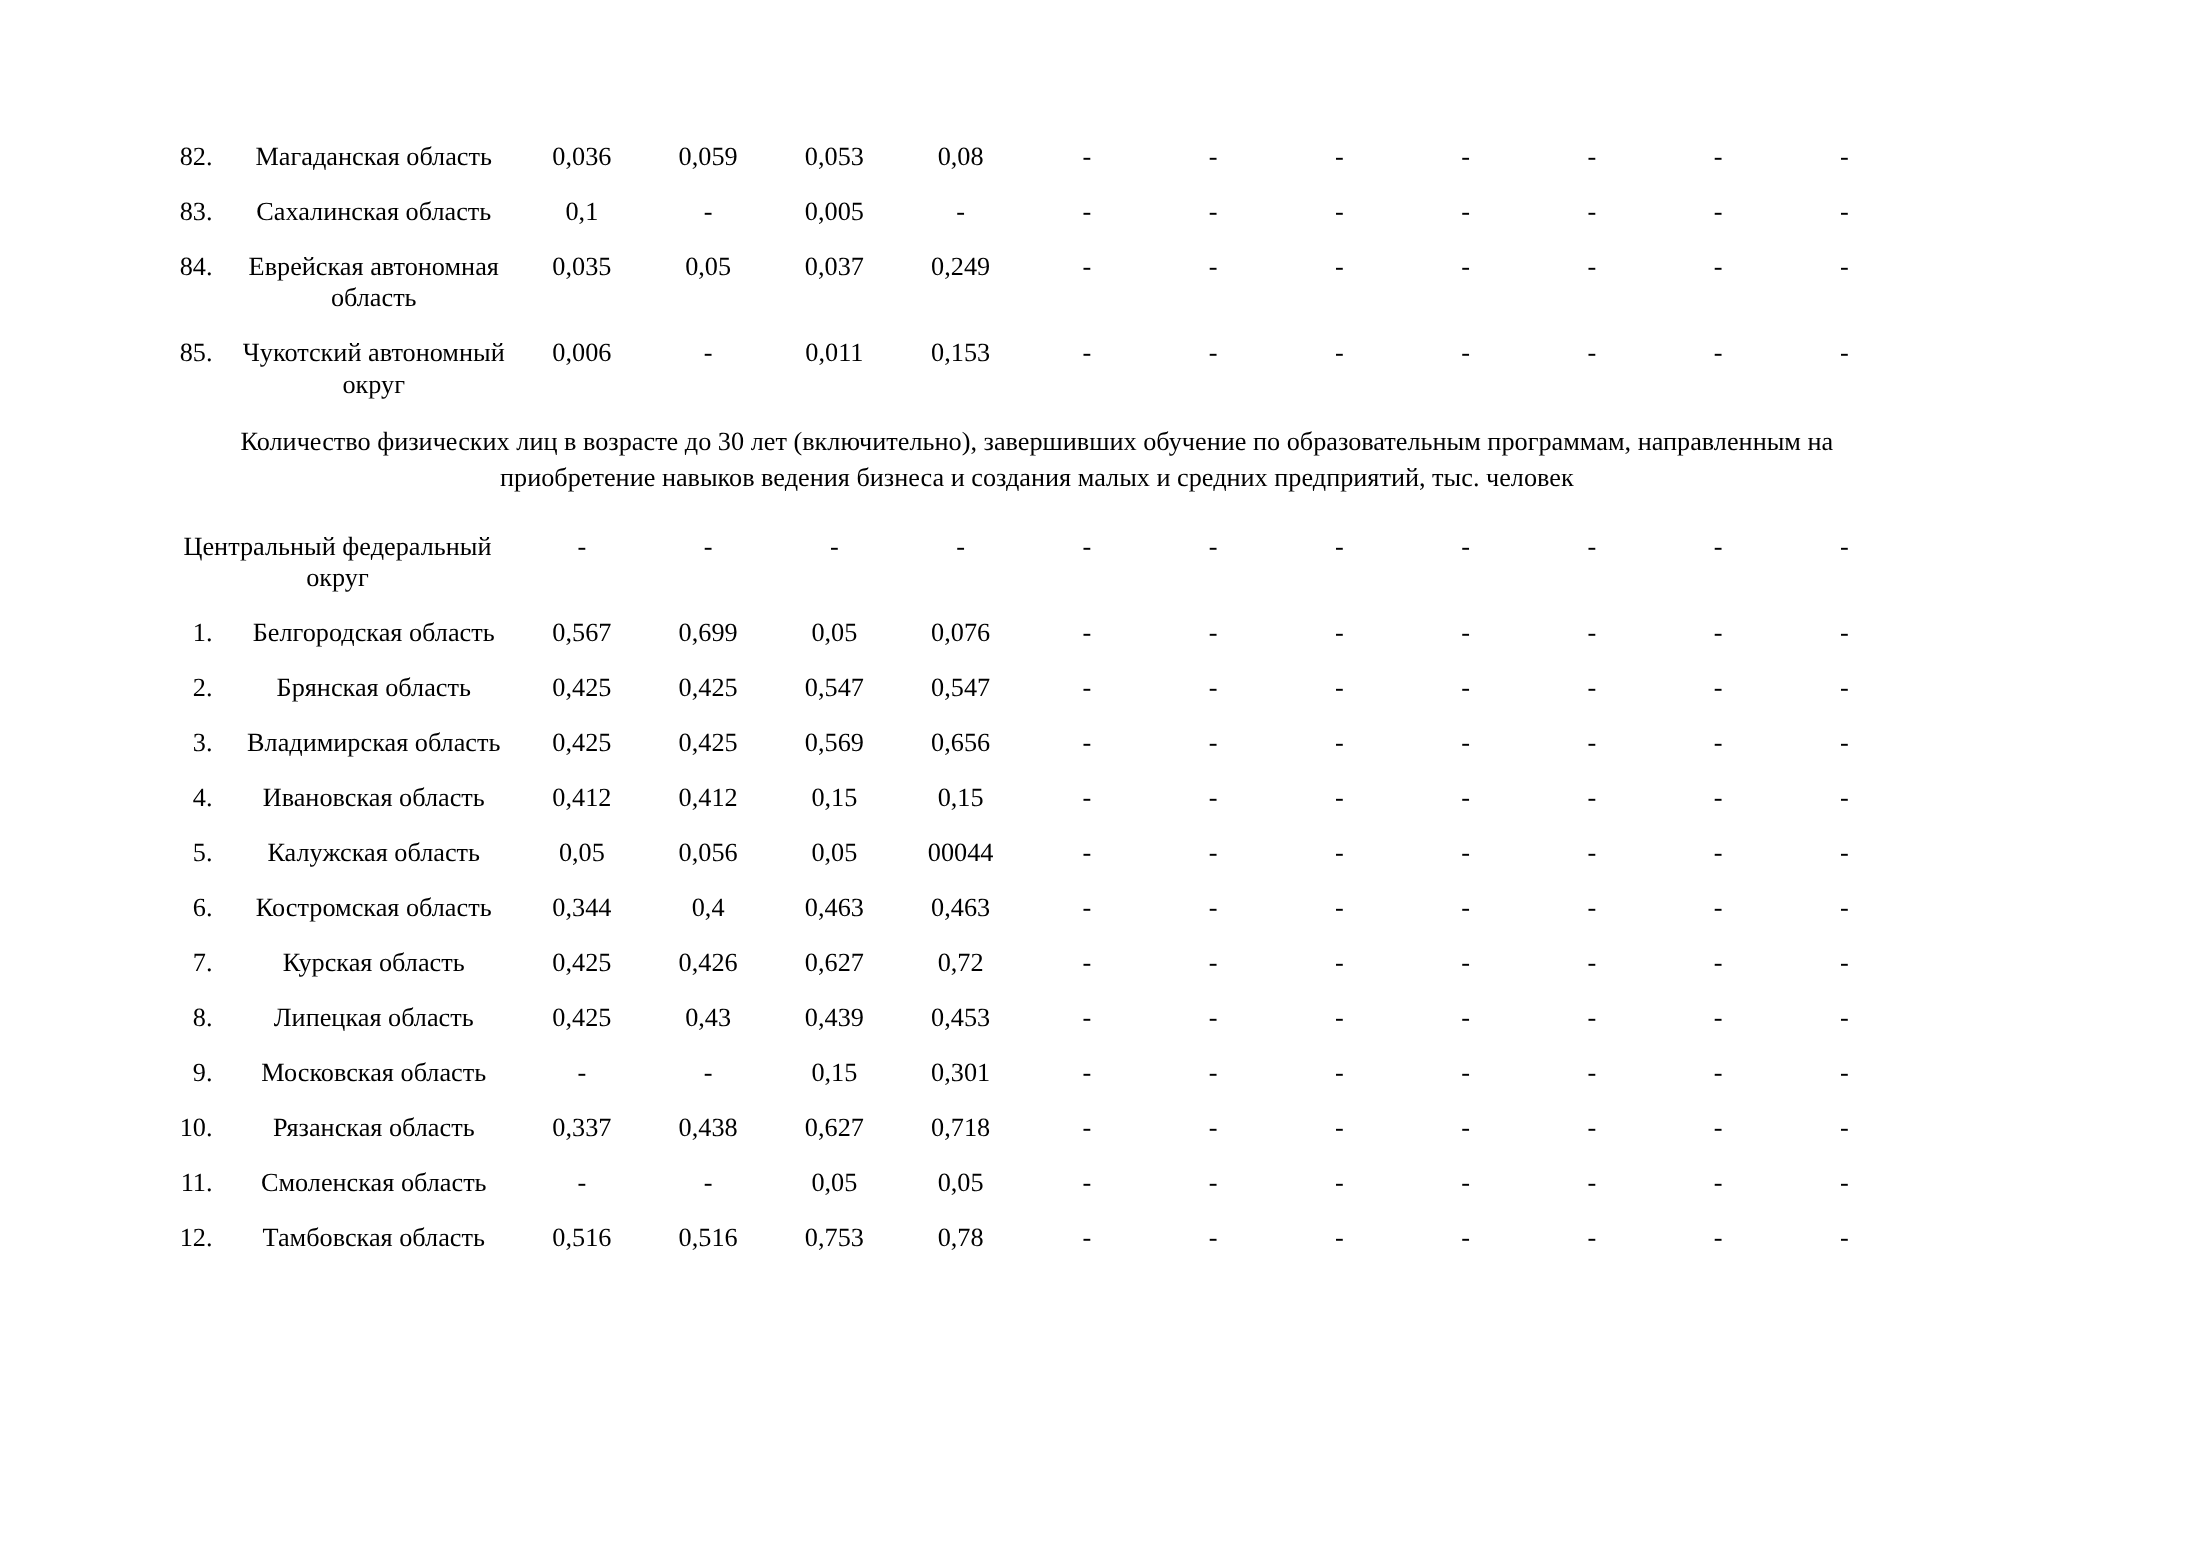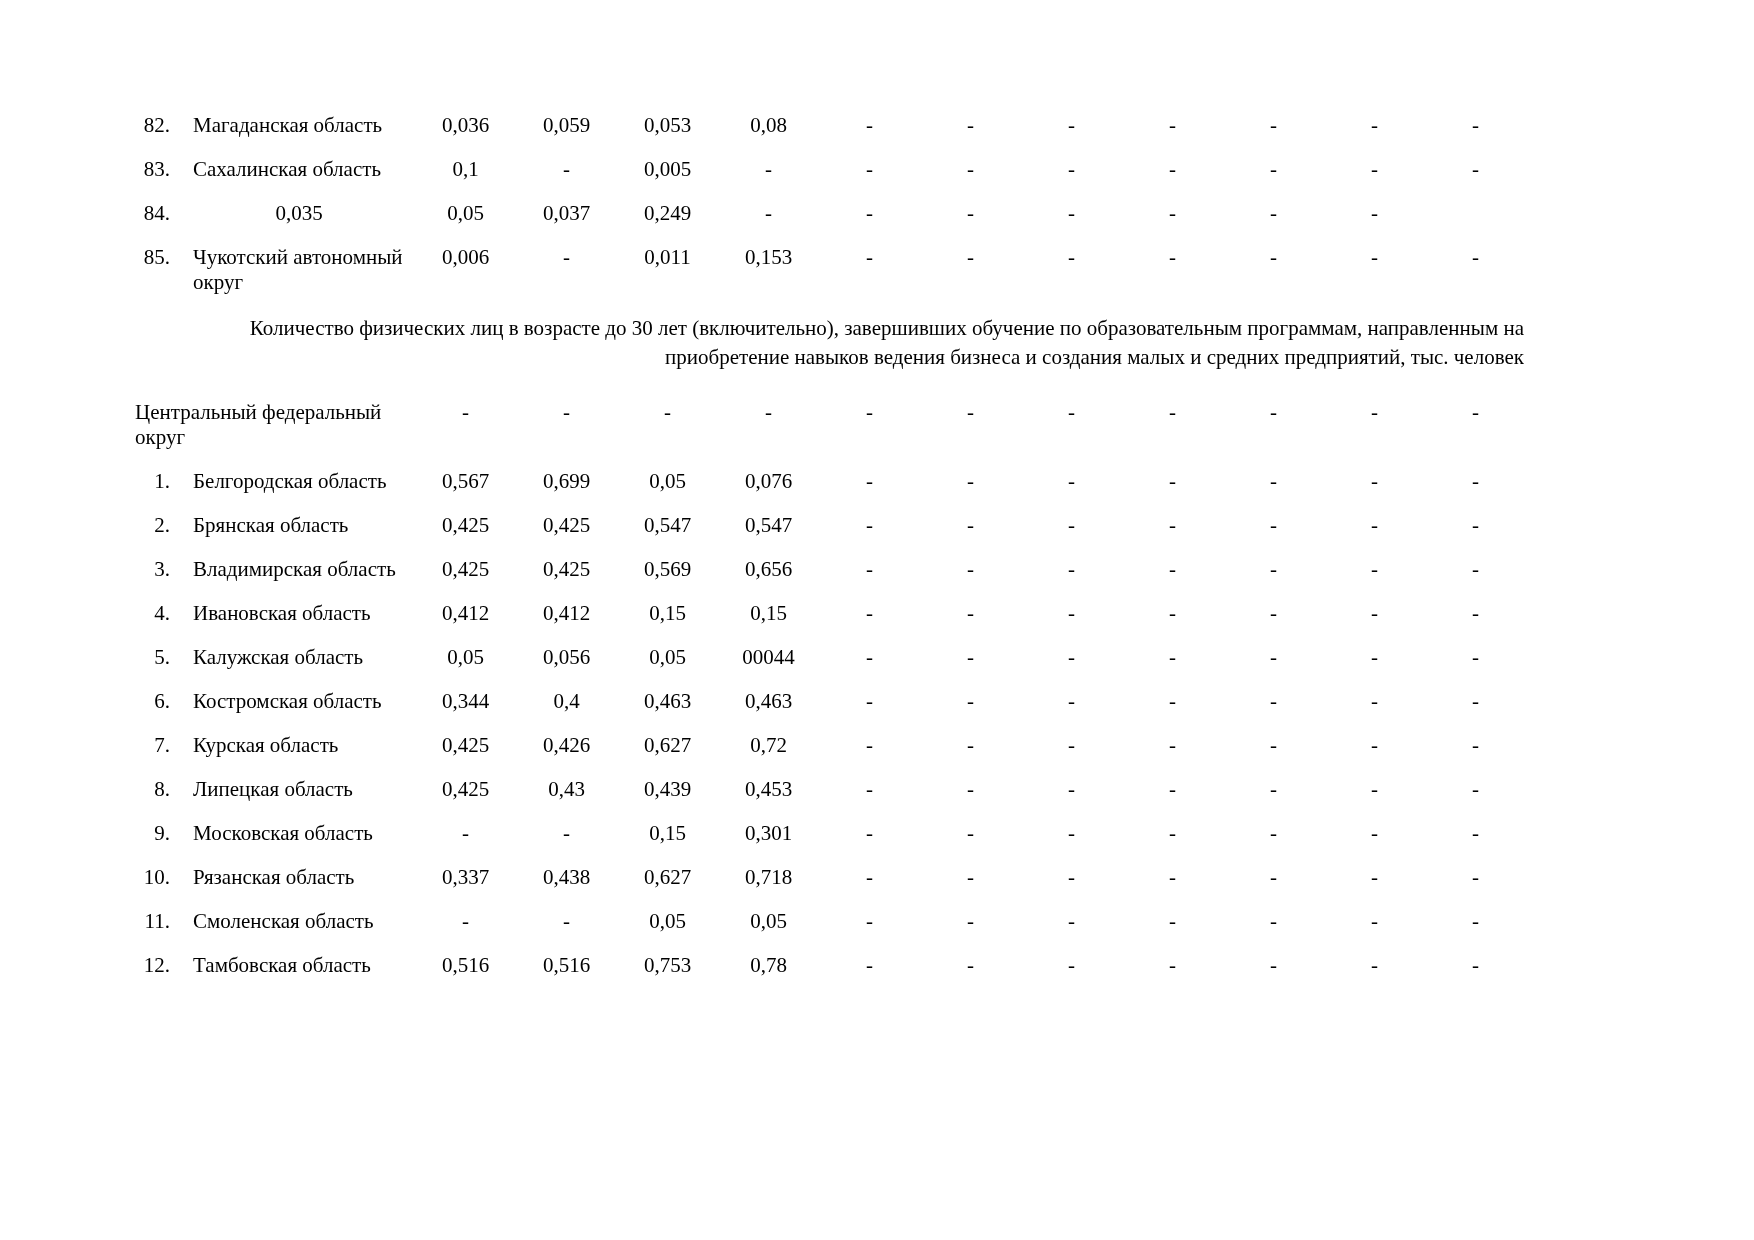--- a/index.html
+++ b/index.html
@@ -12,26 +12,26 @@
   }
   .page { padding: 113px 0 0 135px; width: 1490px; }
   .row {
     display: grid;
     grid-template-columns: 48px 232px repeat(11, 101px);
     margin-bottom: 19px;
     align-items: start;
   }
   .cell { line-height: 25px; }
   .cell-num { text-align: right; padding-right: 13px; }
-  .cell-name { padding-left: 10px; padding-right: 10px; }
+  .cell-name { padding-left: 10px; padding-right: 10px; text-align: center; }
   .cell-name.span2 { grid-column: 1 / 3; padding-left: 0; font-family: Liberation Serif, serif; }
   .cell-val { text-align: center; }
   .section-title {
     width: 1389px;
-    text-align: right;
+    text-align: center;
     line-height: 29px;
     margin: 12px 0 28px 0;
   }
 </style>
 </head>
 <body>
 
 <div class="page">
   <div id="table-top">
       <div class="row">
@@ -59,20 +59,21 @@
         <div class="cell cell-val">-</div>
         <div class="cell cell-val">-</div>
         <div class="cell cell-val">-</div>
         <div class="cell cell-val">-</div>
         <div class="cell cell-val">-</div>
         <div class="cell cell-val">-</div>
         <div class="cell cell-val">-</div>
       </div>
       <div class="row">
         <div class="cell cell-num">84.</div>
+        <div class="cell cell-name">Еврейская автономная область</div>
         <div class="cell cell-val">0,035</div>
         <div class="cell cell-val">0,05</div>
         <div class="cell cell-val">0,037</div>
         <div class="cell cell-val">0,249</div>
         <div class="cell cell-val">-</div>
         <div class="cell cell-val">-</div>
         <div class="cell cell-val">-</div>
         <div class="cell cell-val">-</div>
         <div class="cell cell-val">-</div>
         <div class="cell cell-val">-</div>

